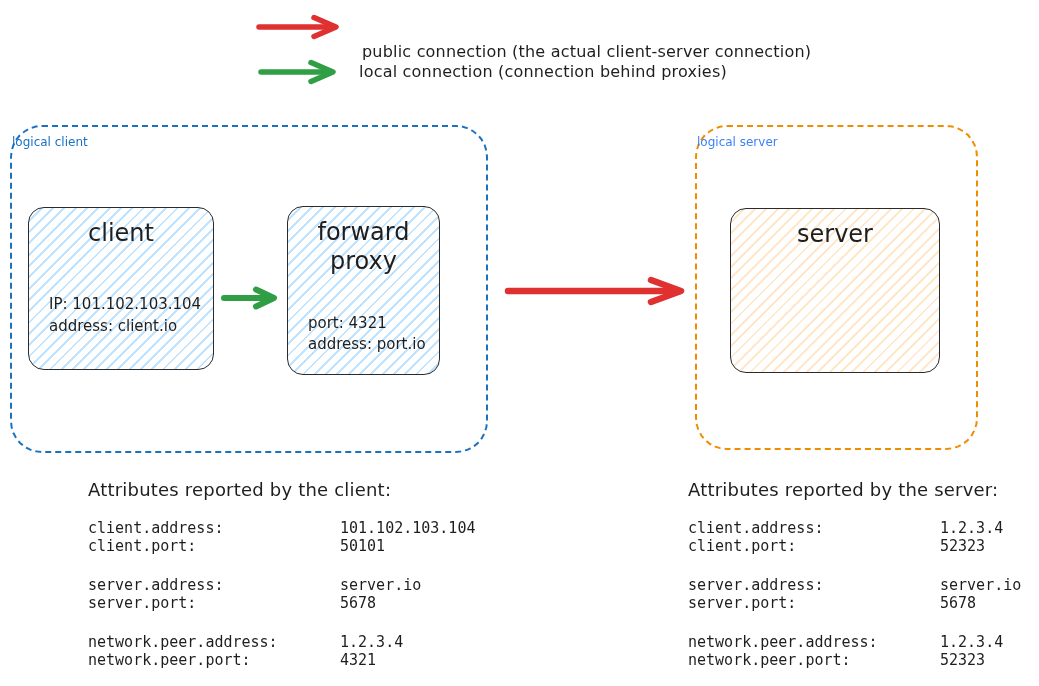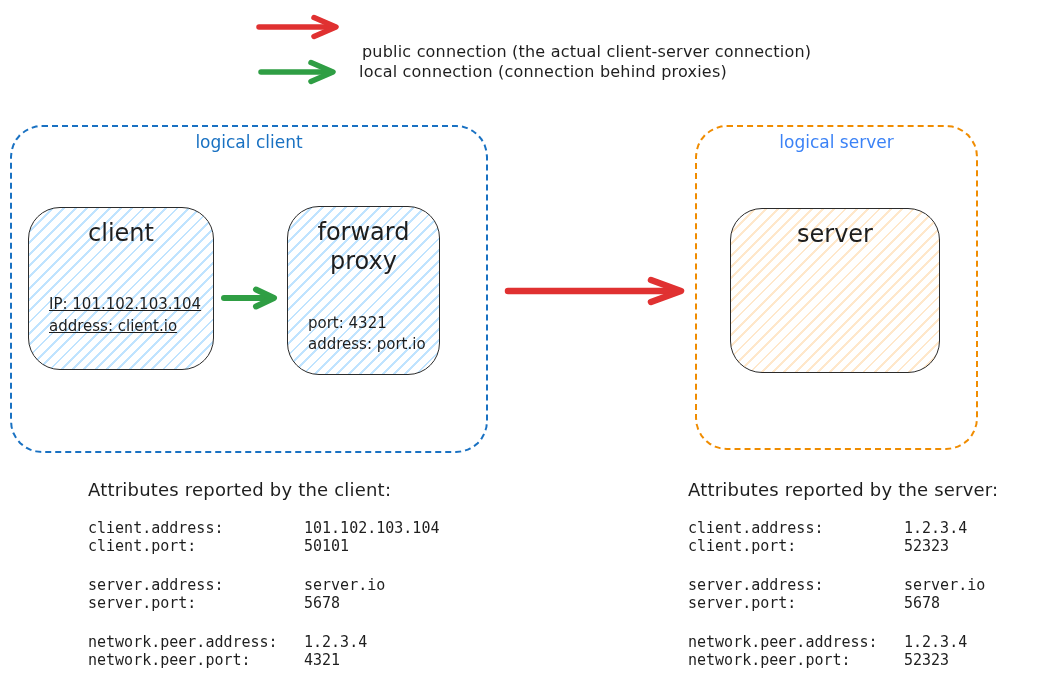--- a/index.html
+++ b/index.html
@@ -16,56 +16,56 @@
   .legend-local-label  { left:359px; top:62px; }
   .arrow-legend-red   { left:255px; top:13px; }
   .arrow-legend-green { left:257px; top:58px; }
   .arrow-mid-green    { left:221px; top:286px; }
   .arrow-main-red     { left:504px; top:276px; }
 
   
   .dashed-box { position:absolute; border:2.5px dashed; border-radius:32px; }
   .logical-client { left:10px;  top:125px; width:478px; height:328px; border-color:#1971c2; }
   .logical-server { left:695px; top:125px; width:283px; height:325px; border-color:#f08c00; }
-  .group-label { position:absolute; top:5px; left:0; right:0; text-align:center;
-                 font-size:17px; line-height:20px; }
+  .group-label { position:absolute; top:5px; left:0; right:0; text-align:left;
+                 font-size:12px; line-height:20px; }
   .group-label.blue   { color:#1971c2; }
   .group-label.orange { color:#3b82f6; }
 
   
   .node {
-    position:absolute; border:1.6px solid #2b2b2b; border-radius:32px;
+    position:absolute; border:1.6px solid #2b2b2b; border-radius:16px;
     display:flex; flex-direction:column; background-color:#ffffff;
   }
   .fill-blue {
     background-image:repeating-linear-gradient(135deg,
       rgba(165,216,255,0.70) 0px, rgba(165,216,255,0.70) 2px,
       rgba(255,255,255,0) 2px, rgba(255,255,255,0) 8px);
   }
   .fill-orange {
     background-image:repeating-linear-gradient(135deg,
       rgba(255,216,168,0.60) 0px, rgba(255,216,168,0.60) 2px,
       rgba(255,255,255,0) 2px, rgba(255,255,255,0) 8px);
   }
   .client-node { left:28px;  top:207px; width:186px; height:163px; }
   .proxy-node  { left:287px; top:206px; width:153px; height:169px; }
   .server-node { left:730px; top:208px; width:210px; height:165px;gap:30px; }
   .node-title { text-align:center; font-size:24px; line-height:29px; margin-top:11px; }
   .node-lines { margin-top:auto; font-size:15px; line-height:21px; padding-left:20px; padding-right:6px; }
-  .client-node .node-lines { margin-bottom:32px; line-height:22px;text-decoration:underline; }
+  .client-node .node-lines { margin-bottom:32px; line-height:22px; }
   .proxy-node  .node-lines { margin-bottom:19px; }
   .server-node .node-lines { margin-bottom:27px; }
 
   
   .attrs { position:absolute; }
   .attrs-left  { left:88px;  top:478px; width:410px; }
   .attrs-right { left:688px; top:478px; width:350px; }
   .attrs-heading { font-size:18px; line-height:24px; margin-bottom:17px; letter-spacing:0.2px; }
   .attr-row { display:flex; font-family:"DejaVu Sans Mono", monospace;
-              font-size:15px; line-height:18px; white-space:pre; }
+              font-size:15px; line-height:18px; white-space:pre;gap:36px; }
   .attr-key { width:216px; flex:none; }
   .attr-row.gap { margin-top:21px; }
 </style>
 </head>
 <body>
 
 <div class="canvas">
 
   <svg class="abs arrow-legend-red" width="96" height="28" viewBox="0 0 96 28">
     <path d="M4 14 L74 14" stroke="#e03131" stroke-width="5.5" stroke-linecap="round" fill="none"></path>

